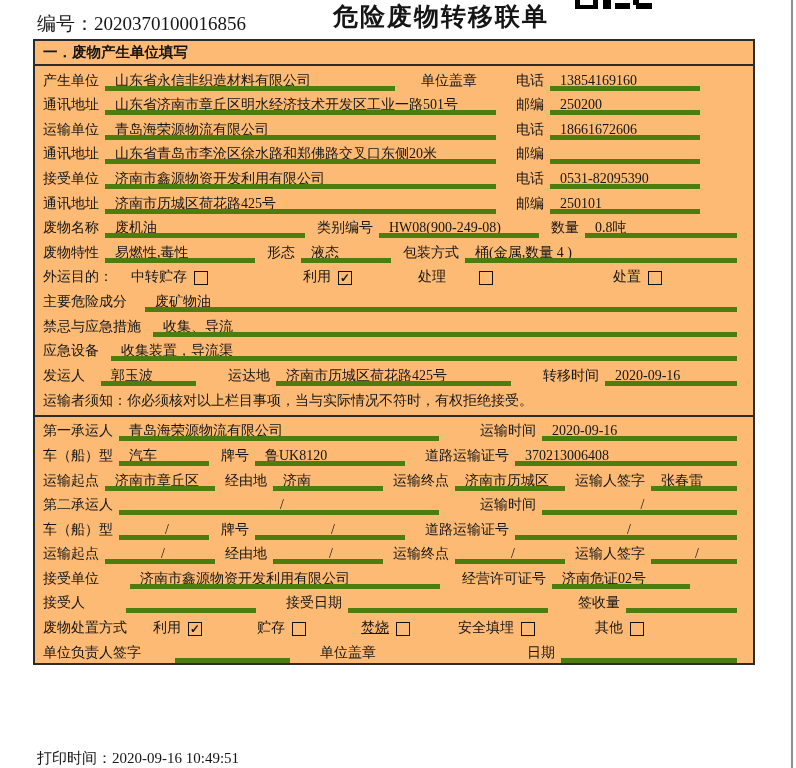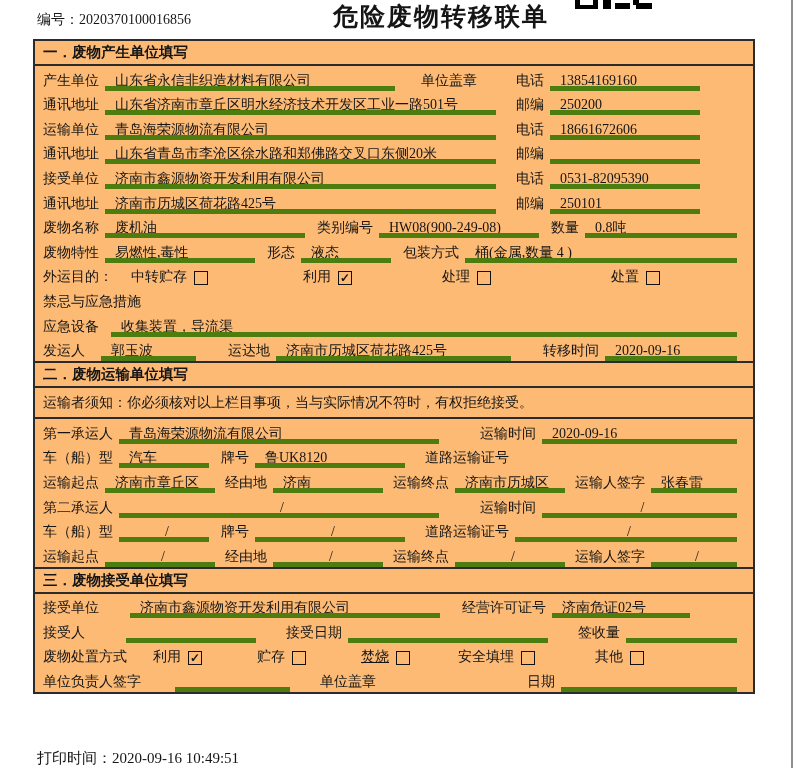--- a/index.html
+++ b/index.html
@@ -1,18 +1,18 @@
 <!DOCTYPE html>
 <html><head>
 <meta charset="utf-8">
 <style>
   html,body{margin:0;padding:0}
   body{width:796px;height:768px;background:#ffffff;position:relative;overflow:hidden;
        font-family:"Liberation Serif","DejaVu Serif",serif;color:#151515}
-  .serial{position:absolute;left:37px;top:11px;font-size:14px;white-space:nowrap}
+  .serial{position:absolute;left:37px;top:11px;font-size:19px;white-space:nowrap}
   .title{position:absolute;left:333px;top:0;margin:0;font-size:25px;font-weight:bold;letter-spacing:2px;white-space:nowrap}
   .qr{position:absolute;left:575px;top:0;width:78px;height:10px}
   .qr i{position:absolute;background:#000}
   .qr i.w{background:#fff}
   .formtable{position:absolute;left:33px;top:39px;width:722px;border:2px solid #2b2b2b;box-sizing:border-box;background:#fdba74}
   .sec-hdr{height:23px;line-height:23px;font-weight:bold;font-size:14.5px;padding-left:8px;border-bottom:2px solid #2b2b2b}
   .sec-hdr.mid{border-top:2px solid #2b2b2b}
   .row{display:flex;align-items:flex-end;height:24.6px;padding:0 8px;font-size:14px}
   .row.notice{display:block;height:29px;line-height:29px;padding-left:8px;border-bottom:2px solid #2b2b2b;white-space:nowrap}
   .lab{line-height:21px;margin-right:6px;white-space:nowrap}
@@ -99,58 +99,63 @@
     <div class="row">
       <span class="lab">外运目的：</span>
       <span class="chk" style="margin-left: 12px;">
         <span class="chk-lab">中转贮存</span>
         <span class="box"></span>
       </span>
       <span class="chk" style="margin-left: 95px;">
         <span class="chk-lab">利用</span>
         <span class="box">✓</span>
       </span>
-      <span class="chk" style="margin-left: 90px;">
+      <span class="chk" style="margin-left: 66px; gap: 26px;">
         <span class="chk-lab">处理</span>
         <span class="box"></span>
       </span>
       <span class="chk" style="margin-left: 120px;">
         <span class="chk-lab">处置</span>
         <span class="box"></span>
       </span>
     </div>
     <div class="row">
+      <span class="lab">主要危险成分</span>
+      <span class="val" style="flex: 1 1 0px; margin-left: 12px; margin-right: 8px;">废矿物油</span>
+    </div>
+    <div class="row">
       <span class="lab">禁忌与应急措施</span>
+      <span class="val" style="flex: 1 1 0px; margin-left: 6px; margin-right: 8px;">收集、导流</span>
     </div>
     <div class="row">
       <span class="lab">应急设备</span>
       <span class="val" style="flex: 1 1 0px; margin-left: 6px; margin-right: 8px;">收集装置，导流渠</span>
     </div>
     <div class="row">
       <span class="lab">发运人</span>
       <span class="val" style="width: 95px; margin-left: 10px;">郭玉波</span>
       <span class="lab" style="margin-left: 20px;">运达地</span>
       <span class="val" style="width: 235px;">济南市历城区荷花路425号</span>
       <span class="lab" style="margin-left: 20px;">转移时间</span>
       <span class="val" style="flex: 1 1 0px; margin-right: 8px;">2020-09-16</span>
     </div>
-    <div class="sec-hdr mid">二．废物运输单位填写</div>
     <div class="row notice">运输者须知：你必须核对以上栏目事项，当与实际情况不符时，有权拒绝接受。</div>
     <div class="row">
       <span class="lab">第一承运人</span>
       <span class="val" style="width: 320px;">青岛海荣源物流有限公司</span>
       <span class="lab" style="margin-left: auto;">运输时间</span>
       <span class="val" style="width: 195px; margin-right: 8px;">2020-09-16</span>
     </div>
     <div class="row">
       <span class="lab">车（船）型</span>
       <span class="val" style="width: 90px;">汽车</span>
       <span class="lab">牌号</span>
       <span class="val" style="width: 150px;">鲁UK8120</span>
       <span class="lab" style="margin-left: 8px;">道路运输证号</span>
+      <span class="val" style="flex: 1 1 0px; margin-right: 8px;">370213006408</span>
     </div>
     <div class="row">
       <span class="lab">运输起点</span>
       <span class="val" style="width: 110px; margin-right: 10px;">济南市章丘区</span>
       <span class="lab">经由地</span>
       <span class="val" style="width: 110px; margin-right: 10px;">济南</span>
       <span class="lab">运输终点</span>
       <span class="val" style="width: 110px; margin-right: 10px;">济南市历城区</span>
       <span class="lab">运输人签字</span>
       <span class="val" style="flex: 1 1 0px; margin-right: 8px;">张春雷</span>
@@ -172,21 +177,20 @@
     <div class="row">
       <span class="lab">运输起点</span>
       <span class="val" style="width: 110px; text-align: center; margin-right: 10px;">/</span>
       <span class="lab">经由地</span>
       <span class="val" style="width: 110px; text-align: center; margin-right: 10px;">/</span>
       <span class="lab">运输终点</span>
       <span class="val" style="width: 110px; text-align: center; margin-right: 10px;">/</span>
       <span class="lab">运输人签字</span>
       <span class="val" style="flex: 1 1 0px; text-align: center; margin-right: 8px;">/</span>
     </div>
-    <div class="sec-hdr mid">三．废物接受单位填写</div>
     <div class="row">
       <span class="lab">接受单位</span>
       <span class="val" style="width: 310px; margin-left: 25px;">济南市鑫源物资开发利用有限公司</span>
       <span class="lab" style="margin-left: 10px;">经营许可证号</span>
       <span class="val" style="flex: 1 1 0px; margin-right: 55px;">济南危证02号</span>
     </div>
     <div class="row">
       <span class="lab">接受人</span>
       <span class="val" style="width: 130px; margin-left: 35px;"></span>
       <span class="lab" style="margin-left: 18px;">接受日期</span>

